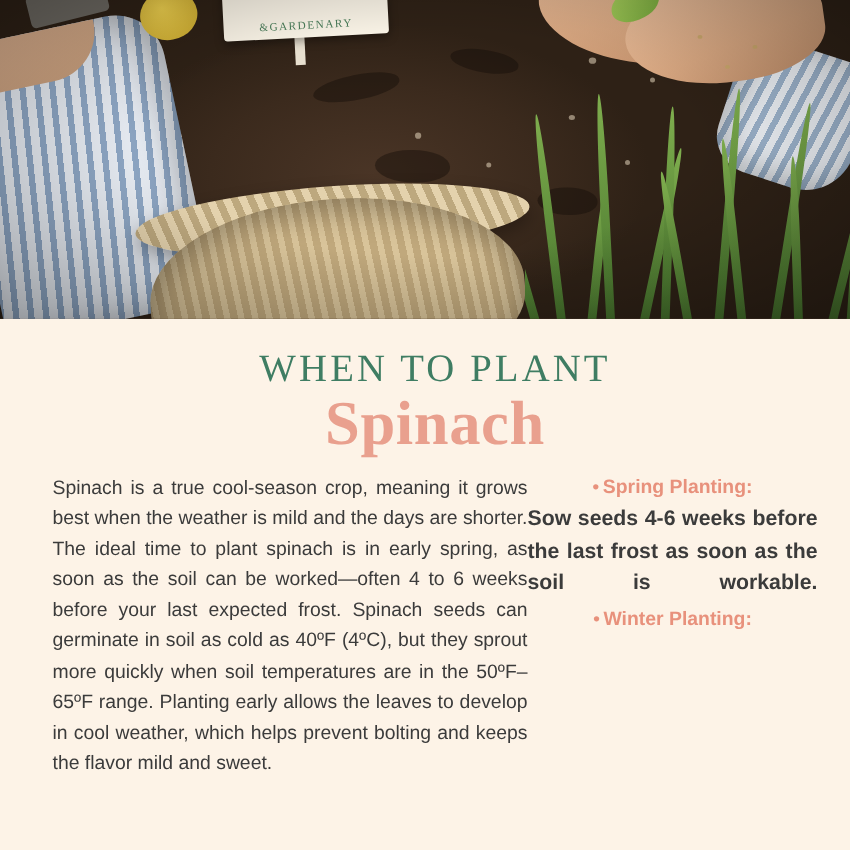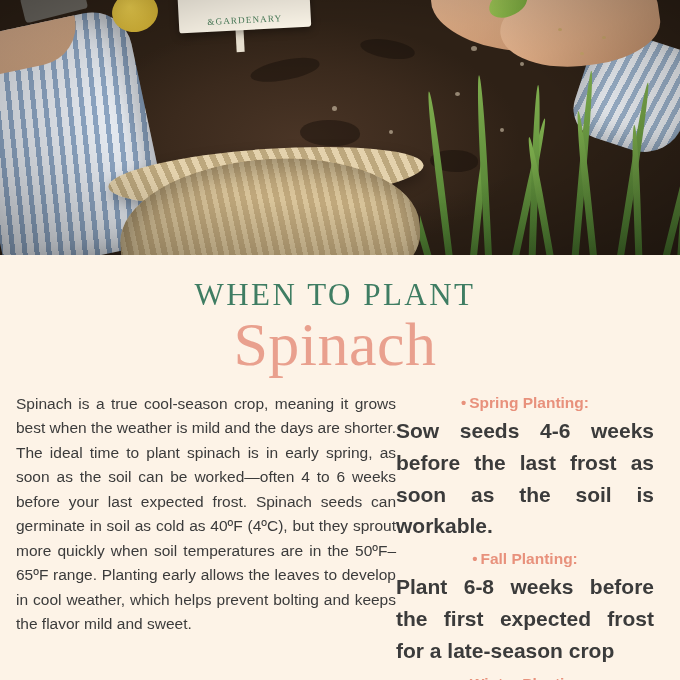--- a/index.html
+++ b/index.html
@@ -199,40 +199,40 @@
   .vignette {
     position: absolute;
     inset: 0;
     background: radial-gradient(ellipse at 50% 45%, rgba(0,0,0,0) 45%, rgba(0,0,0,0.35) 100%);
     pointer-events: none;
   }
 
   
   .content {
     position: relative;
-    padding: 22px 26px 0 16px;
+    padding: 22px 26px 0 42px;
     box-sizing: border-box;
     height: 425px;
   }
   .eyebrow {
     text-align: center;
     font-family: "Liberation Serif", serif;
     font-size: 31px;
     letter-spacing: 2.5px;
     color: #3f7d63;
     margin: 0 0 -4px 0;
     font-weight: normal;
   }
   .title {
     text-align: center;
     font-family: "Liberation Serif", serif;
-    font-size: 62px;
+    font-size: 50px;
     color: #e9a08e;
     margin: 0 0 12px 0;
-    font-weight: normal;
+    font-weight: bold;
     letter-spacing: 0.5px;
   }
   .columns {
     display: flex;
     align-items: flex-start;
   }
   .col-left {
     width: 380px;
     flex: 0 0 380px;
   }
@@ -256,21 +256,21 @@
     text-align: center;
     margin: 0 0 1px 0;
     line-height: 1.4;
   }
   .bullet-dot {
     font-size: 15px;
     color: #e8917c;
     margin-right: 3px;
   }
   .tip-body {
-    font-size: 21px;
+    font-size: 17px;
     line-height: 1.52;
     color: #3b3b3b;
     text-align: justify;
     margin: 0;
   }
   .tip-body.last-line-justify {
     text-align-last: justify;
   }
 </style>
 </head>
@@ -348,26 +348,20 @@
 
       <div class="col-right">
 
         <div class="tip">
           <p class="tip-head">
             <span class="bullet-dot">•</span><span>Spring Planting:</span>
           </p>
           <p class="tip-body last-line-justify">Sow seeds 4-6 weeks before the last frost as soon as the soil is workable.</p>
         </div>
 
-        <div class="tip">
-          <p class="tip-head">
-            <span class="bullet-dot">•</span><span>Fall Planting:</span>
-          </p>
-          <p class="tip-body">Plant 6-8 weeks before the first expected frost for a late-season crop</p>
-        </div>
 
         <div class="tip">
           <p class="tip-head">
             <span class="bullet-dot">•</span><span>Winter Planting:</span>
           </p>
         </div>
 
       </div>
     </div>
   </div>

